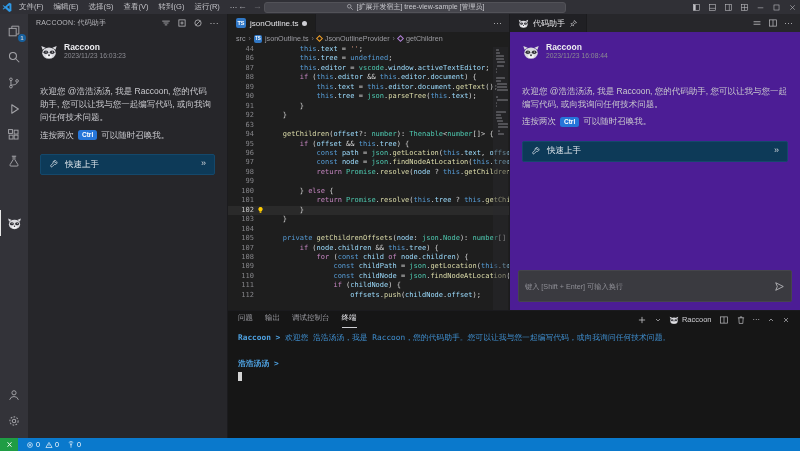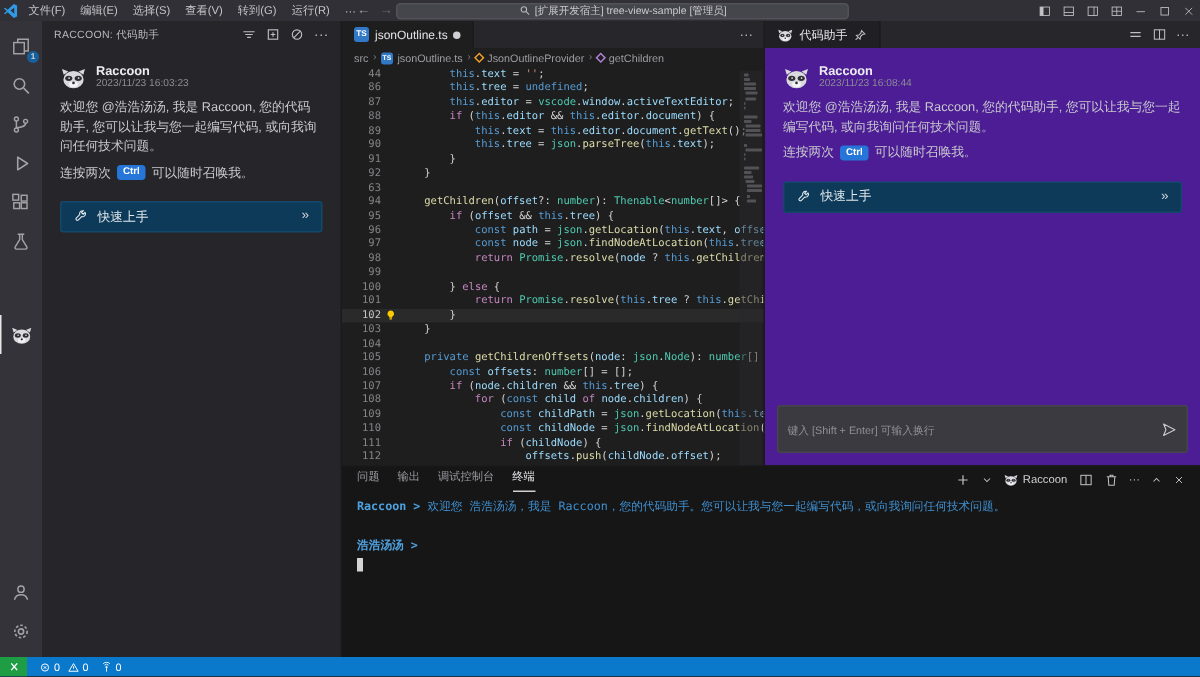--- a/index.html
+++ b/index.html
@@ -24,21 +24,21 @@
 .ab-gap{flex:1}
 .badge{position:absolute;right:2px;bottom:2px;background:#0e70c0;color:#fff;font-size:5.5px;min-width:8px;height:8px;border-radius:5px;display:flex;align-items:center;justify-content:center;font-weight:bold}
 
 .sidebar{width:200px;background:#26262a;border-right:1px solid #1b1b1e;display:flex;flex-direction:column;flex:0 0 auto}
 .sb-header{height:18px;display:flex;align-items:center;padding:0 8px;font-size:7px;color:#b8b8bd;letter-spacing:.2px;flex:0 0 auto}
 .sb-header-icons{margin-left:auto;display:flex;gap:6px;align-items:center;color:#c0c0c4}
 .chat{flex:1;padding:10px 12px;overflow:hidden;font-size:8.5px;color:#c9c9ce;line-height:1.55}
 .msg-head{display:flex;gap:6px;align-items:center}
 .msg-name{font-weight:bold;color:#ececf0;font-size:8.5px;line-height:1.2}
 .msg-time{font-size:6.8px;color:#8b8b92;line-height:1.3}
-.msg-body{margin-top:4px}
+.msg-body{margin-top:24px}
 .hintline{margin-top:4px;display:flex;align-items:center;gap:4px;flex-wrap:wrap}
 .kbd{background:#2676d9;color:#fff;font-size:6.5px;font-weight:bold;border-radius:2.5px;padding:1.5px 4px;line-height:1}
 .quickstart{margin-top:12px;height:21px;background:#0d3a58;border:1px solid #14486b;border-radius:2px;display:flex;align-items:center;gap:6px;padding:0 8px;color:#dfe6ec;font-size:8.5px;cursor:pointer}
 .qs-chev{margin-left:auto;color:#cfd4da;font-size:9px}
 .sb-inputrow{flex:0 0 auto;padding:4px 6px 8px}
 .chat-input{width:100%;height:18px;background:#3a3a40;border:1px solid #45454b;border-radius:2px;display:flex;align-items:center;padding:0 6px;gap:4px}
 .chat-input input{flex:1;background:transparent;border:none;outline:none;color:#d8d8dc;font-size:7.2px;font-family:inherit}
 .chat-input input::placeholder{color:#8f8f96}
 
 .center{flex:1;display:flex;flex-direction:column;min-width:0}
@@ -334,21 +334,20 @@
                 <div class="code-line"><span class="ln">99</span><span class="gut"></span><span class="ltext"></span></div>
                 <div class="code-line"><span class="ln">100</span><span class="gut"></span><span class="ltext"><span class="tk-p">        } </span><span class="tk-k">else</span><span class="tk-p"> {</span></span></div>
                 <div class="code-line"><span class="ln">101</span><span class="gut"></span><span class="ltext"><span class="tk-p">            </span><span class="tk-k">return</span><span class="tk-p"> </span><span class="tk-t">Promise</span><span class="tk-p">.</span><span class="tk-f">resolve</span><span class="tk-p">(</span><span class="tk-b">this</span><span class="tk-p">.</span><span class="tk-v">tree</span><span class="tk-p"> ? </span><span class="tk-b">this</span><span class="tk-p">.</span><span class="tk-f">getChildrenOffsets</span></span></div>
                 <div class="code-line active"><span class="ln">102</span><span class="gut"><svg width="7" height="8" viewBox="0 0 16 16">
                       <path fill="#ffcc00" d="M8 1a5 5 0 0 0-3 9c.6.5 1 1 1 2h4c0-1 .4-1.5 1-2a5 5 0 0 0-3-9z"></path>
                       <rect x="6" y="13" width="4" height="1.8" fill="#ffcc00"></rect>
                     </svg></span><span class="ltext"><span class="tk-p">        }</span></span></div>
                 <div class="code-line"><span class="ln">103</span><span class="gut"></span><span class="ltext"><span class="tk-p">    }</span></span></div>
                 <div class="code-line"><span class="ln">104</span><span class="gut"></span><span class="ltext"></span></div>
                 <div class="code-line"><span class="ln">105</span><span class="gut"></span><span class="ltext"><span class="tk-p">    </span><span class="tk-b">private</span><span class="tk-p"> </span><span class="tk-f">getChildrenOffsets</span><span class="tk-p">(</span><span class="tk-v">node</span><span class="tk-p">: </span><span class="tk-t">json</span><span class="tk-p">.</span><span class="tk-t">Node</span><span class="tk-p">): </span><span class="tk-t">number</span><span class="tk-p">[] {</span></span></div>
-                <div class="code-line"><span class="ln">106</span><span class="gut"></span><span class="ltext"><span class="tk-p">        </span><span class="tk-b">const</span><span class="tk-p"> </span><span class="tk-v">offsets</span><span class="tk-p">: </span><span class="tk-t">number</span><span class="tk-p">[] = [];</span></span></div>
                 <div class="code-line"><span class="ln">107</span><span class="gut"></span><span class="ltext"><span class="tk-p">        </span><span class="tk-k">if</span><span class="tk-p"> (</span><span class="tk-v">node</span><span class="tk-p">.</span><span class="tk-v">children</span><span class="tk-p"> &amp;&amp; </span><span class="tk-b">this</span><span class="tk-p">.</span><span class="tk-v">tree</span><span class="tk-p">) {</span></span></div>
                 <div class="code-line"><span class="ln">108</span><span class="gut"></span><span class="ltext"><span class="tk-p">            </span><span class="tk-k">for</span><span class="tk-p"> (</span><span class="tk-b">const</span><span class="tk-p"> </span><span class="tk-v">child</span><span class="tk-p"> </span><span class="tk-k">of</span><span class="tk-p"> </span><span class="tk-v">node</span><span class="tk-p">.</span><span class="tk-v">children</span><span class="tk-p">) {</span></span></div>
                 <div class="code-line"><span class="ln">109</span><span class="gut"></span><span class="ltext"><span class="tk-p">                </span><span class="tk-b">const</span><span class="tk-p"> </span><span class="tk-v">childPath</span><span class="tk-p"> = </span><span class="tk-t">json</span><span class="tk-p">.</span><span class="tk-f">getLocation</span><span class="tk-p">(</span><span class="tk-b">this</span><span class="tk-p">.</span><span class="tk-v">text</span></span></div>
                 <div class="code-line"><span class="ln">110</span><span class="gut"></span><span class="ltext"><span class="tk-p">                </span><span class="tk-b">const</span><span class="tk-p"> </span><span class="tk-v">childNode</span><span class="tk-p"> = </span><span class="tk-t">json</span><span class="tk-p">.</span><span class="tk-f">findNodeAtLocation</span><span class="tk-p">(</span></span></div>
                 <div class="code-line"><span class="ln">111</span><span class="gut"></span><span class="ltext"><span class="tk-p">                </span><span class="tk-k">if</span><span class="tk-p"> (</span><span class="tk-v">childNode</span><span class="tk-p">) {</span></span></div>
                 <div class="code-line"><span class="ln">112</span><span class="gut"></span><span class="ltext"><span class="tk-p">                    </span><span class="tk-v">offsets</span><span class="tk-p">.</span><span class="tk-f">push</span><span class="tk-p">(</span><span class="tk-v">childNode</span><span class="tk-p">.</span><span class="tk-v">offset</span><span class="tk-p">);</span></span></div>
               </div>
             <div class="minimap">
                 <div class="mm" style="margin-left: 3.28px; width: 2.7px;"></div>
                 <div class="mm" style="margin-left: 3.28px; width: 3.96px;"></div>

